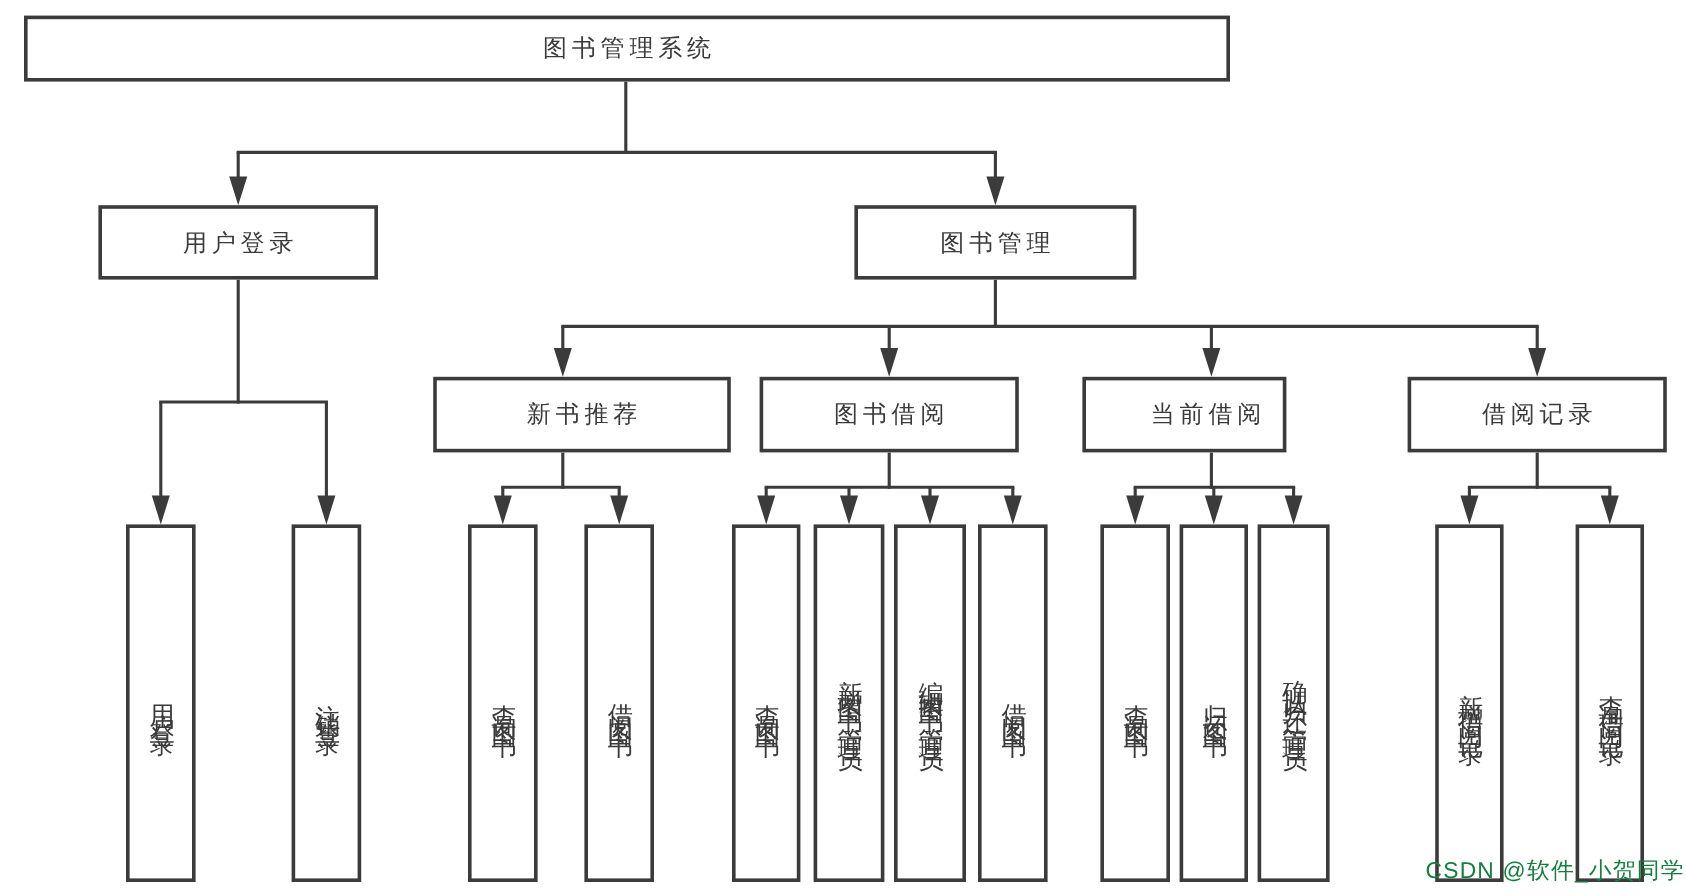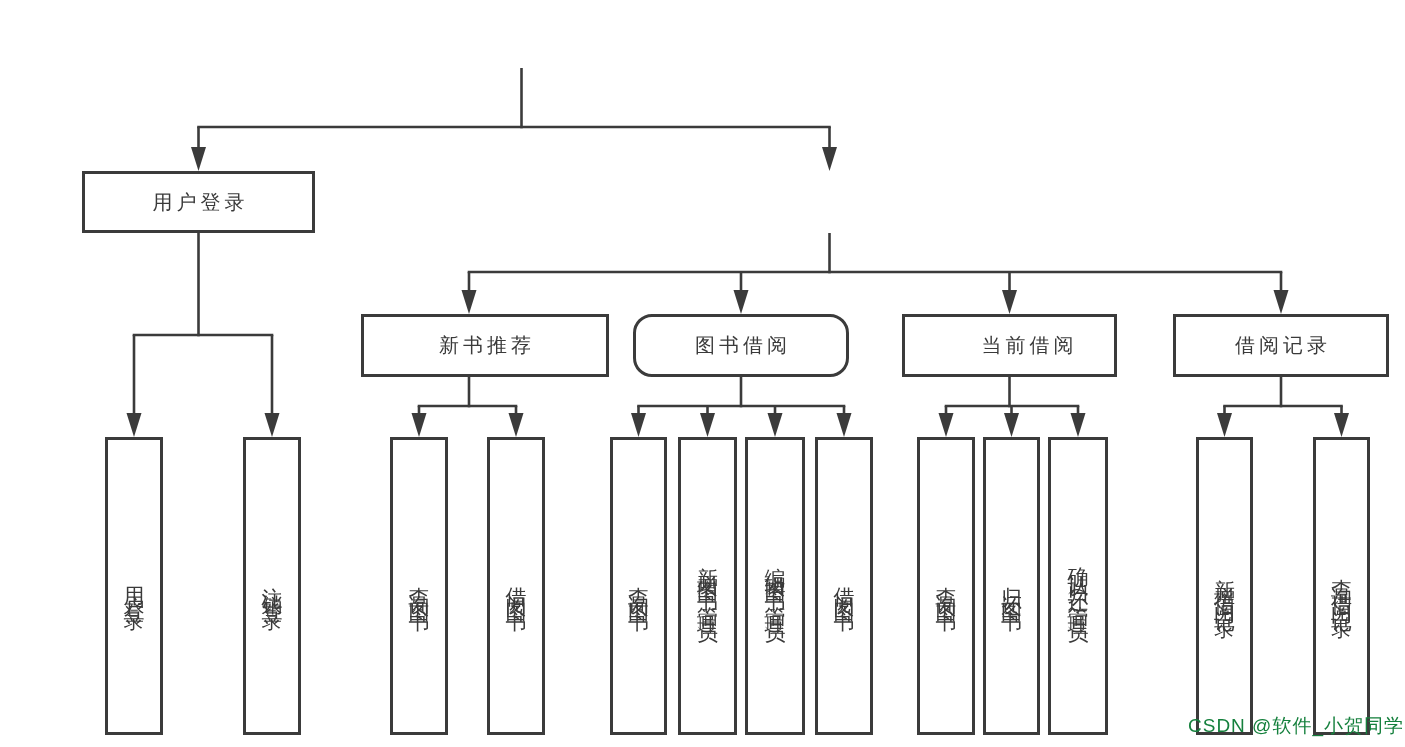--- a/index.html
+++ b/index.html
@@ -100,32 +100,38 @@
     <g>
       <line x1="1281" y1="377" x2="1281" y2="407.3"></line>
       <line x1="1223.2" y1="406" x2="1342.8" y2="406"></line>
       <line x1="1224.5" y1="406" x2="1224.5" y2="431"></line>
       <polygon points="1217,413 1232,413 1224.5,437"></polygon>
       <line x1="1341.5" y1="406" x2="1341.5" y2="431"></line>
       <polygon points="1334,413 1349,413 1341.5,437"></polygon>
     </g>
   </svg>
 
+  <div class="box hbox" style="left:20px;top:13px;width:1005px;height:55px;">
+    <span>图书管理系统</span>
+  </div>
 
   <div class="box hbox" style="left:82px;top:171px;width:233px;height:62px;">
     <span>用户登录</span>
+  </div>
+  <div class="box hbox" style="left:712px;top:171px;width:235px;height:62px;">
+    <span>图书管理</span>
   </div>
 
   <div class="box hbox" style="left:361px;top:314px;width:248px;height:63px;">
     <span>新书推荐</span>
   </div>
-  <div class="box hbox" style="left:633px;top:314px;width:216px;height:63px;border-radius:19px;">
+  <div class="box hbox" style="left:633px;top:314px;width:216px;height:63px;">
     <span>图书借阅</span>
   </div>
-  <div class="box hbox" style="left:902px;top:314px;width:215px;height:63px;padding-left:36px;">
+  <div class="box hbox" style="left:902px;top:314px;width:170px;height:63px;padding-left:36px;">
     <span>当前借阅</span>
   </div>
   <div class="box hbox" style="left:1173px;top:314px;width:216px;height:63px;">
     <span>借阅记录</span>
   </div>
 
   <div class="box vbox" style="left:105px;top:437px;width:58px;height:298px;">
     <span>用户登录</span>
   </div>
   <div class="box vbox" style="left:243px;top:437px;width:58px;height:298px;">

